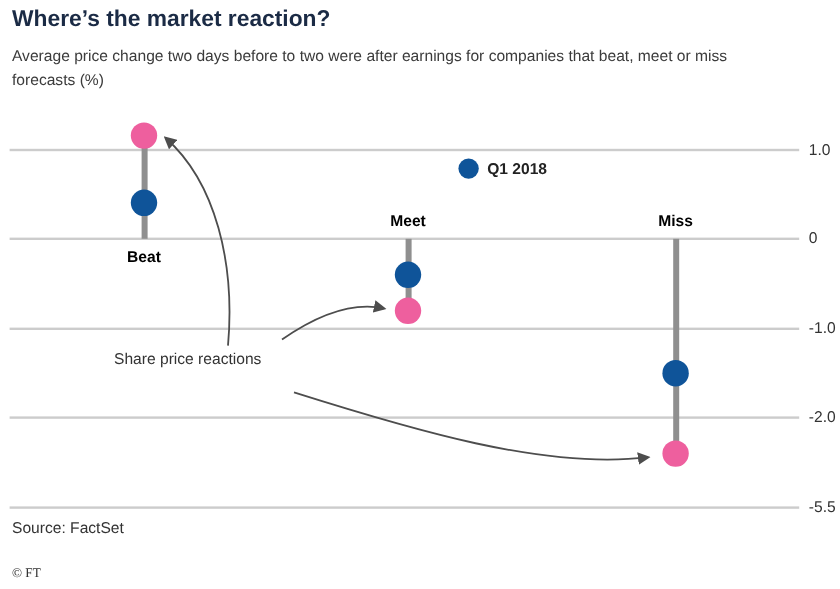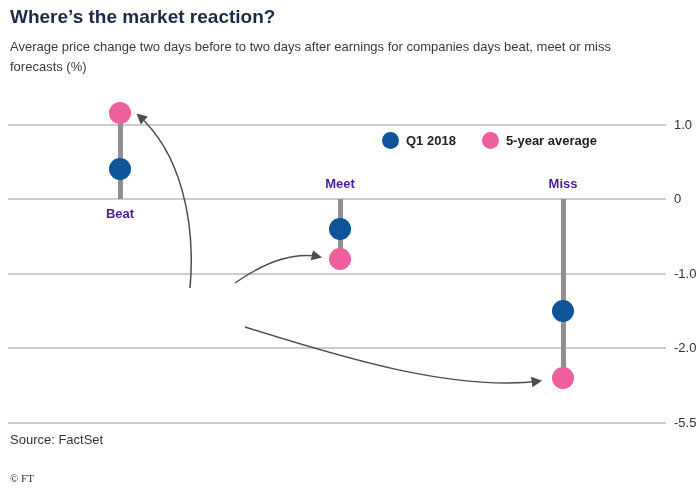--- a/index.html
+++ b/index.html
@@ -7,41 +7,41 @@
   .canvas { position:relative; width:700px; height:491px; background:#ffffff; overflow:hidden; }
 
   .title { position:absolute; left:10px; top:6px; font-size:19px; font-weight:700; color:#1b2b45; }
   .subtitle { position:absolute; left:10px; top:37px; max-width:648px; font-size:13px; line-height:1.55; color:#3b3b3b; }
 
   #plot { position:absolute; inset:0; }
   .gridline { position:absolute; left:8px; width:658px; height:2px; background:#cccccc; }
   .ytick { position:absolute; left:674px; font-size:13px; color:#333333; transform:translateY(-55%); }
   .bar { position:absolute; width:5px; background:#8f8f8f; }
   .dot { position:absolute; width:22px; height:22px; border-radius:50%; }
-  .cat-label { position:absolute; width:90px; text-align:center; font-size:13px; font-weight:700; color:#4c1d95; }
+  .cat-label { position:absolute; width:90px; text-align:center; font-size:13px; font-weight:700; color:#000000; }
 
   .legend { position:absolute; left:382px; top:132px; display:flex; align-items:flex-start; gap:26px; }
   .legend-item { display:flex; align-items:center; gap:7px; }
   .legend-dot { width:17px; height:17px; border-radius:50%; display:inline-block; }
   .legend-label { font-size:13px; font-weight:600; color:#222222; }
 
   .annotation { position:absolute; left:95px; top:289px; font-size:13px; line-height:1.5; color:#333333; }
 
   #arrows { position:absolute; left:0; top:0; pointer-events:none; }
 
   .source { position:absolute; left:10px; top:432px; font-size:13px; color:#333333; }
   .ftmark { position:absolute; left:10px; top:472px; font-size:11px; color:#333333; font-family:"Liberation Serif", serif; }
 </style>
 </head>
 <body>
 
 <div class="canvas">
 
   <h1 class="title">Where’s the market reaction?</h1>
-  <p class="subtitle">Average price change two days before to two days after earnings for companies days beat, meet or miss forecasts (%)</p>
+  <p class="subtitle">Average price change two days before to two were after earnings for companies that beat, meet or miss forecasts (%)</p>
 
   <div id="plot">
       <div class="gridline" style="top: 123.5px; background: rgb(204, 204, 204);"></div>
       <div class="ytick" style="top: 124.5px; text-align: center;">1.0</div>
       <div class="gridline" style="top: 198px; background: rgb(204, 204, 204);"></div>
       <div class="ytick" style="top: 199px;">0</div>
       <div class="gridline" style="top: 272.5px; background: rgb(204, 204, 204);"></div>
       <div class="ytick" style="top: 273.5px;">-1.0</div>
       <div class="gridline" style="top: 347px; background: rgb(204, 204, 204);"></div>
       <div class="ytick" style="top: 348px;">-2.0</div>
@@ -59,27 +59,24 @@
       <div class="cat-label" style="left: 518px; top: 176px;">Miss</div>
       <div class="dot" style="left: 552px; top: 299.75px; background: rgb(15, 84, 153);"></div>
       <div class="dot" style="left: 552px; top: 366.8px; background: rgb(238, 95, 158);"></div>
     </div>
 
   <div class="legend">
     <span class="legend-item">
       <span class="legend-dot" style="background: rgb(15, 84, 153);"></span>
       <span class="legend-label">Q1 2018</span>
     </span>
-    <span class="legend-item">
-      <span class="legend-dot" style="background: rgb(238, 95, 158);"></span>
-      <span class="legend-label">5-year average</span>
-    </span>
   </div>
 
   <div class="annotation">
+    <div>Share price reactions</div>
   </div>
 
   <svg id="arrows" width="700" height="491" viewBox="0 0 700 491">
     <defs>
       <marker id="ah" viewBox="0 0 10 10" refX="8" refY="5" markerWidth="7" markerHeight="7" orient="auto">
         <path d="M0,0 L10,5 L0,10 z" fill="#4d4d4d"></path>
       </marker>
     </defs>
     <path d="M190,288 C196,220 180,152 138,115" fill="none" stroke="#4d4d4d" stroke-width="1.5" marker-end="url(#ah)"></path>
     <path d="M235,283 C268,260 296,252 320,257" fill="none" stroke="#4d4d4d" stroke-width="1.5" marker-end="url(#ah)"></path>

